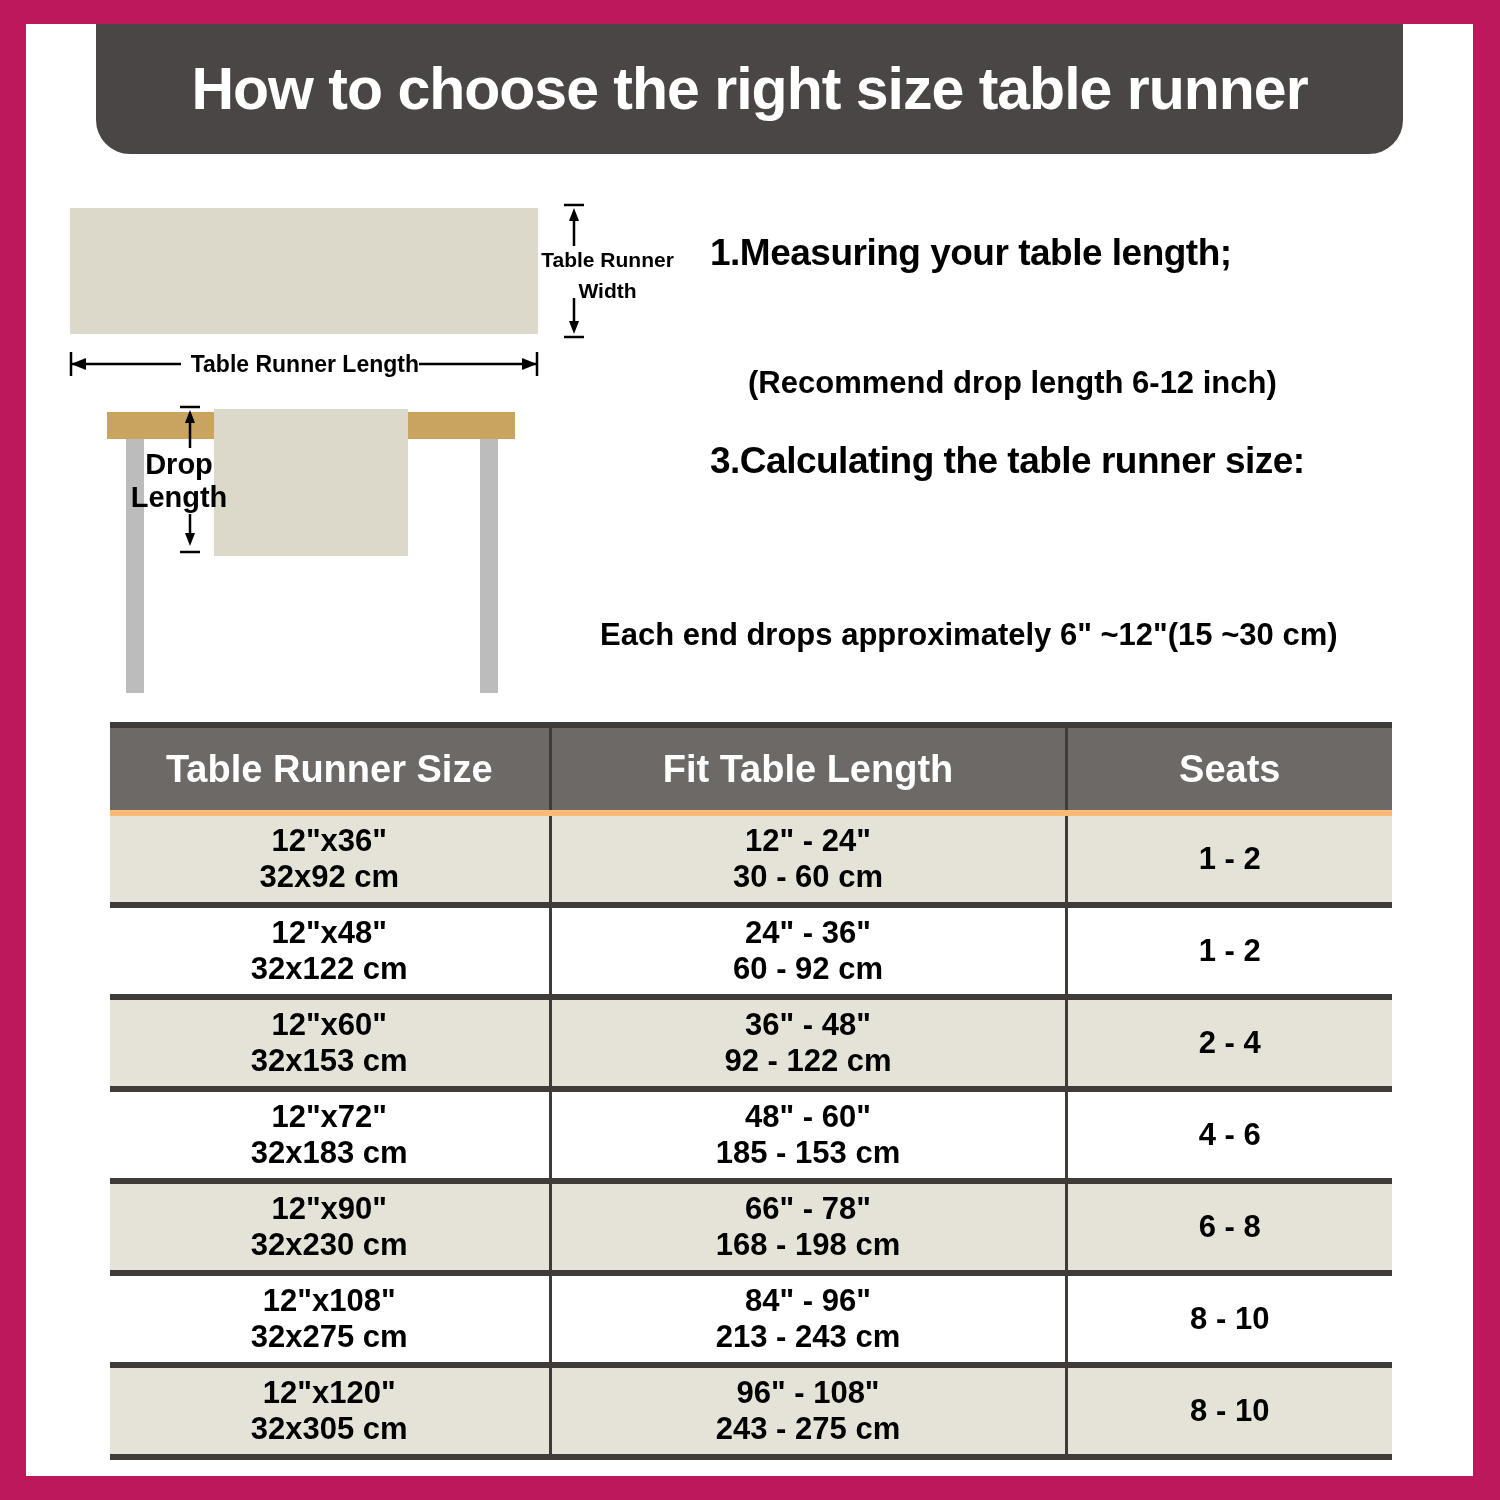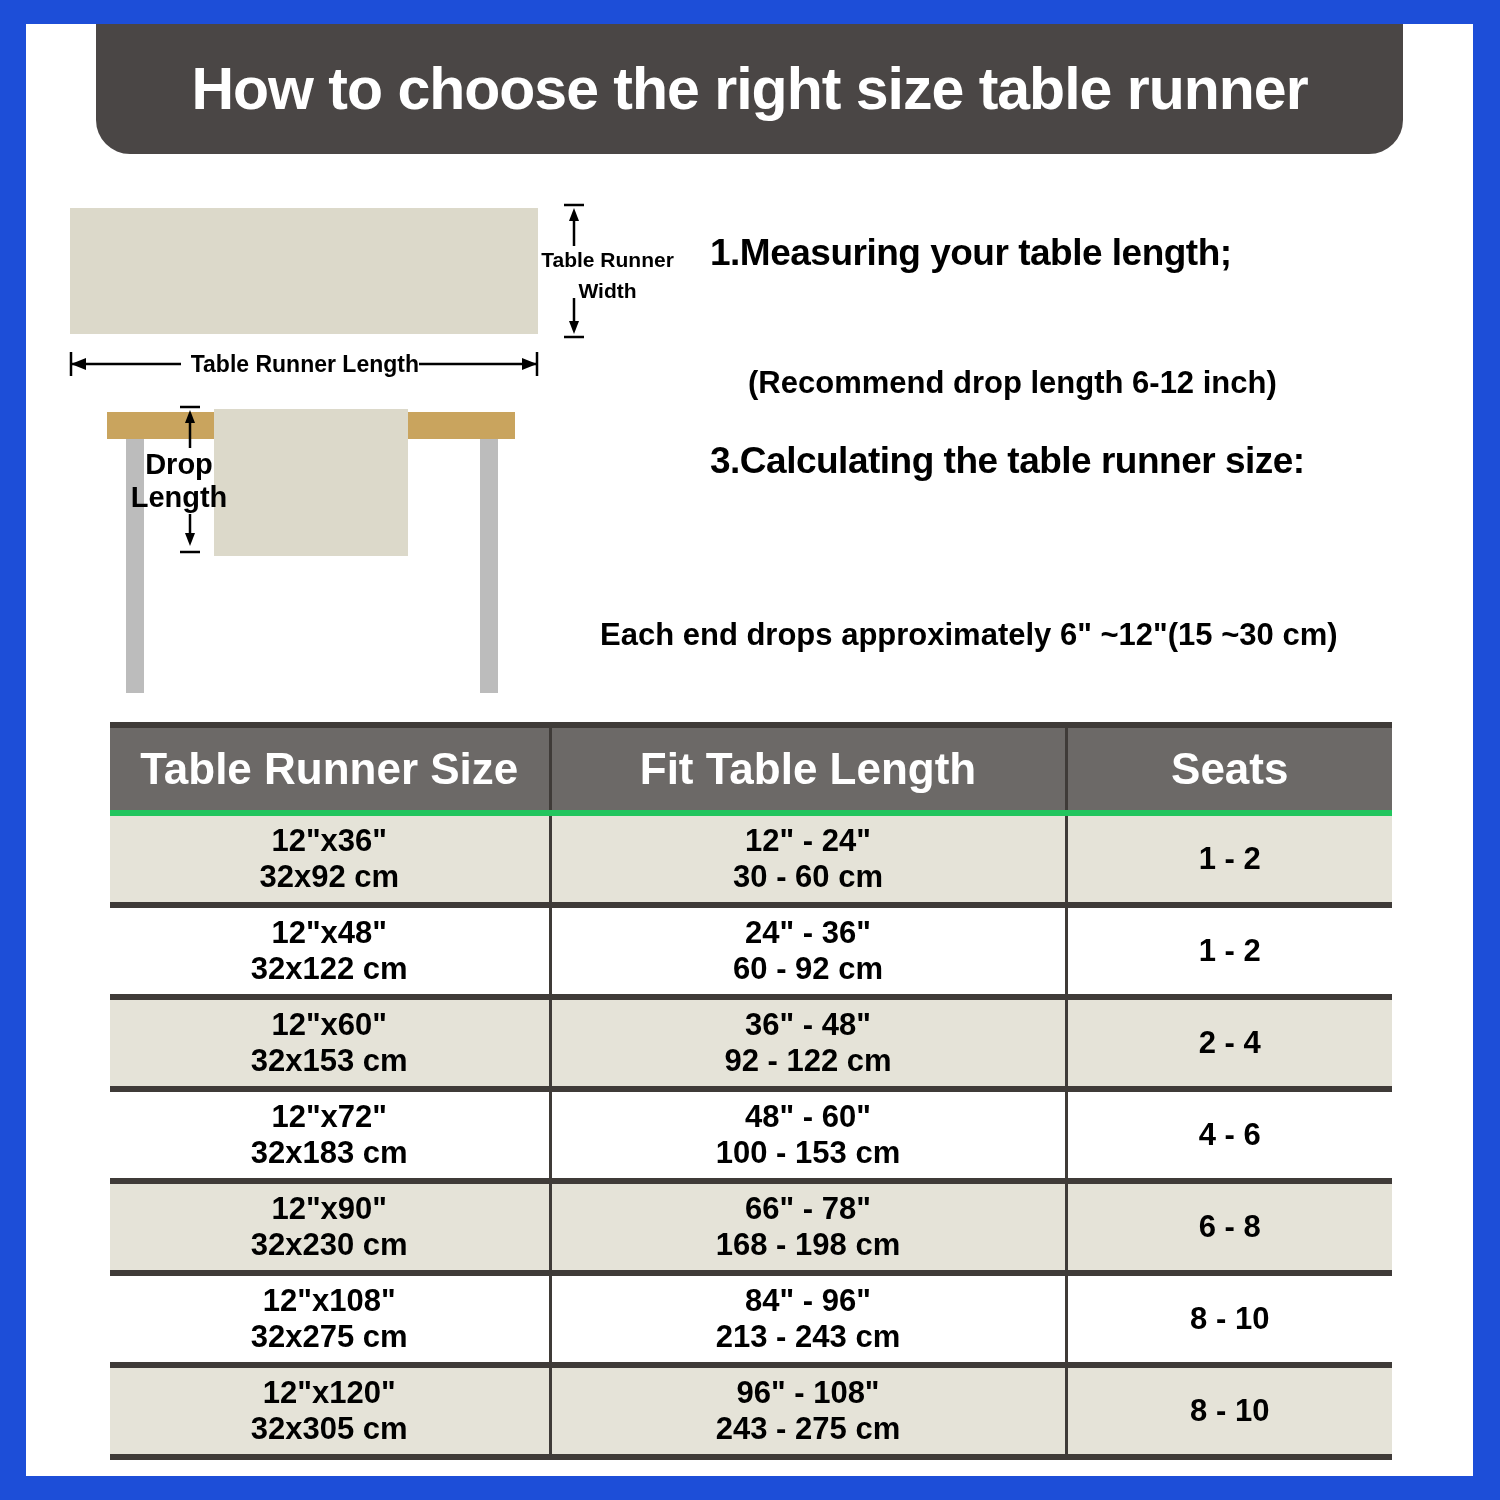--- a/index.html
+++ b/index.html
@@ -1,20 +1,20 @@
 <!DOCTYPE html>
 <html><head>
 <meta charset="utf-8">
 <style>
   html, body { margin: 0; padding: 0; background: #4a4645; }
   .canvas {
     position: relative;
     width: 1500px;
     height: 1500px;
-    background: #1d4ed8;
+    background: #be185d;
     font-family: "Liberation Sans", sans-serif;
     font-weight: bold;
     overflow: hidden;
   }
   .panel {
     position: absolute;
     left: 26px; top: 24px;
     width: 1447px; height: 1452px;
     background: #ffffff;
   }
@@ -127,25 +127,25 @@
   .chart {
     position: absolute;
     left: 110px; top: 722px;
     width: 1282px;
     border-collapse: collapse;
     table-layout: fixed;
   }
   .chart th {
     background: #6c6967;
     color: #ffffff;
-    font-size: 44px;
+    font-size: 38px;
     height: 80px;
     text-align: center;
     border-top: 6px solid #3f3b38;
-    border-bottom: 6px solid #22c55e;
+    border-bottom: 6px solid #fdba74;
   }
   .chart th + th, .chart td + td { border-left: 3px solid #3f3b38; }
   .chart td {
     font-size: 31px;
     line-height: 36px;
     height: 84px;
     text-align: center;
     vertical-align: middle;
     color: #000;
     border-bottom: 6px solid #3f3b38;
@@ -261,21 +261,21 @@
           </td>
         <td>2 - 4</td>
       </tr>
       <tr>
         <td>
             <div>12"x72"</div>
             <div>32x183 cm</div>
           </td>
         <td>
             <div>48" - 60"</div>
-            <div>100 - 153 cm</div>
+            <div>185 - 153 cm</div>
           </td>
         <td>4 - 6</td>
       </tr>
       <tr>
         <td>
             <div>12"x90"</div>
             <div>32x230 cm</div>
           </td>
         <td>
             <div>66" - 78"</div>

